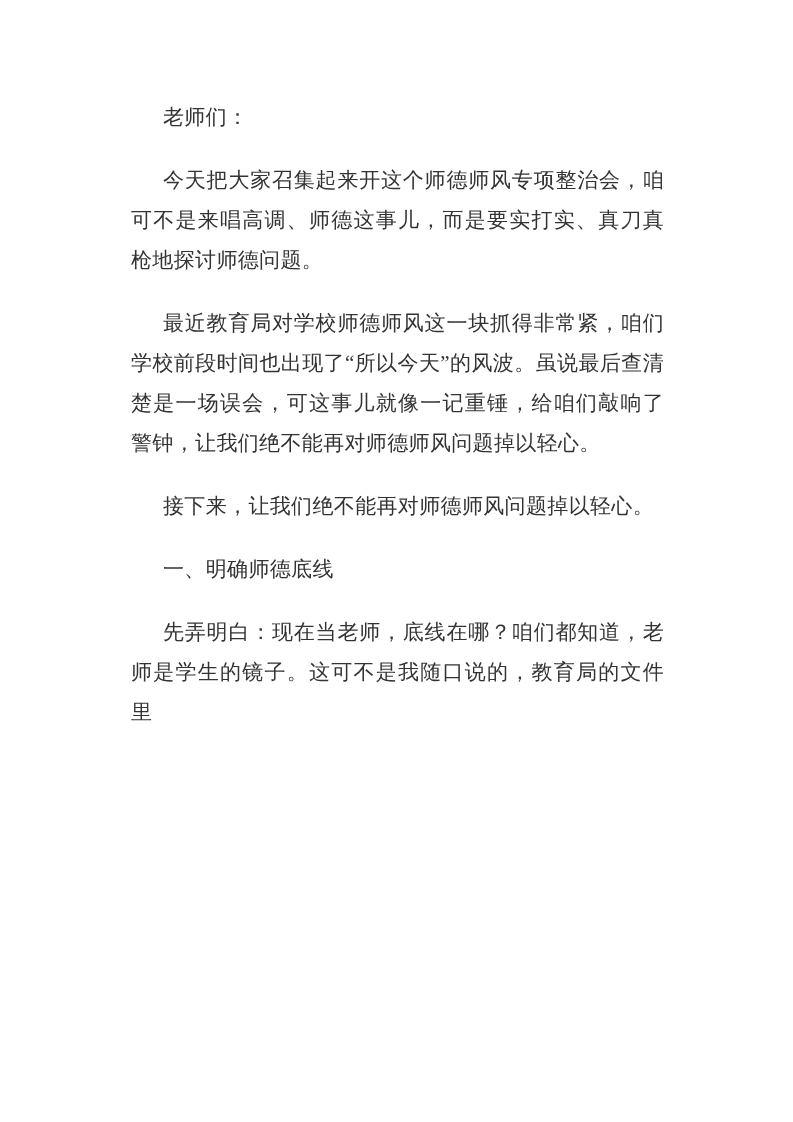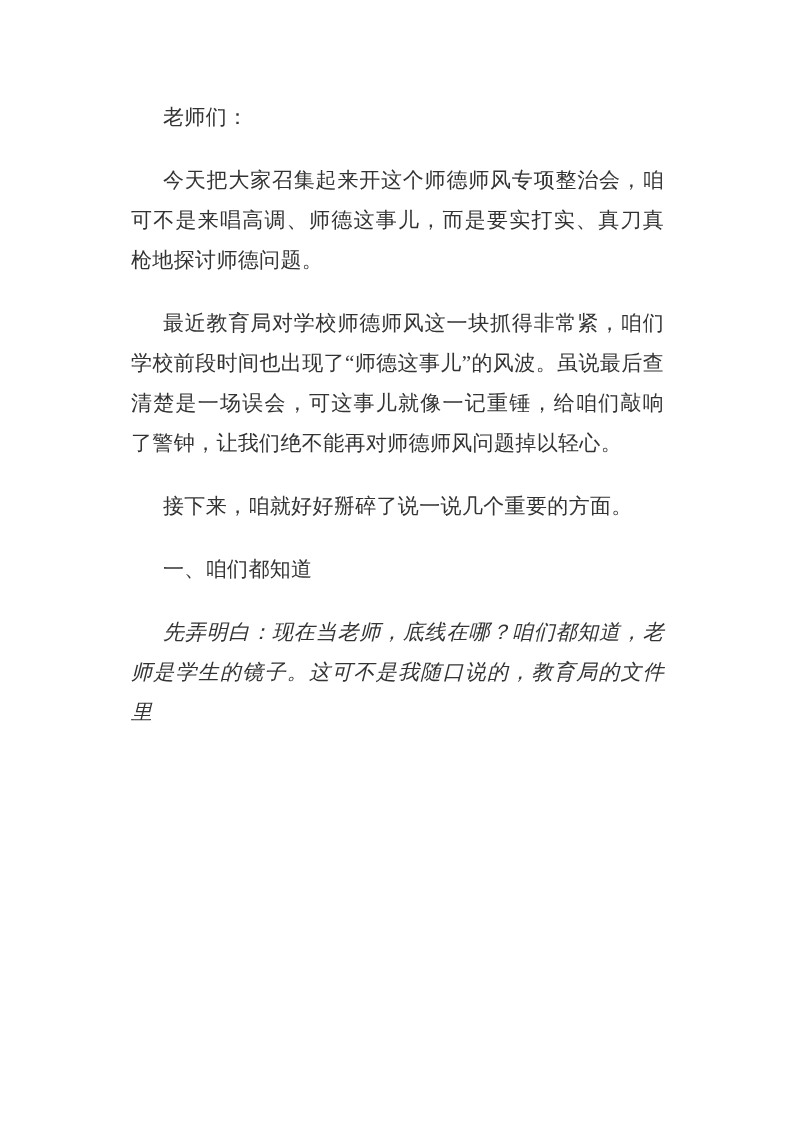--- a/index.html
+++ b/index.html
@@ -27,28 +27,27 @@
     font-size: 21px;
     line-height: 40px;
     letter-spacing: 0.35px;
     color: #333333;
     text-indent: 32px;
     text-align: justify;
     font-weight: 400;
   }
   .para:last-child {
     margin-bottom: 15px;
-    font-style: italic;
   }
 </style>
 </head>
 <body>
 
 <div class="page">
   <div class="content">
     <p class="para">老师们：</p>
     <p class="para">今天把大家召集起来开这个师德师风专项整治会，咱可不是来唱高调、师德这事儿，而是要实打实、真刀真枪地探讨师德问题。</p>
-    <p class="para">最近教育局对学校师德师风这一块抓得非常紧，咱们学校前段时间也出现了“师德这事儿”的风波。虽说最后查清楚是一场误会，可这事儿就像一记重锤，给咱们敲响了警钟，让我们绝不能再对师德师风问题掉以轻心。</p>
-    <p class="para">接下来，咱就好好掰碎了说一说几个重要的方面。</p>
-    <p class="para">一、咱们都知道</p>
+    <p class="para">最近教育局对学校师德师风这一块抓得非常紧，咱们学校前段时间也出现了“所以今天”的风波。虽说最后查清楚是一场误会，可这事儿就像一记重锤，给咱们敲响了警钟，让我们绝不能再对师德师风问题掉以轻心。</p>
+    <p class="para">接下来，让我们绝不能再对师德师风问题掉以轻心。</p>
+    <p class="para">一、明确师德底线</p>
     <p class="para">先弄明白：现在当老师，底线在哪？咱们都知道，老师是学生的镜子。这可不是我随口说的，教育局的文件里</p>
   </div>
 </div>
 
 </body></html>

